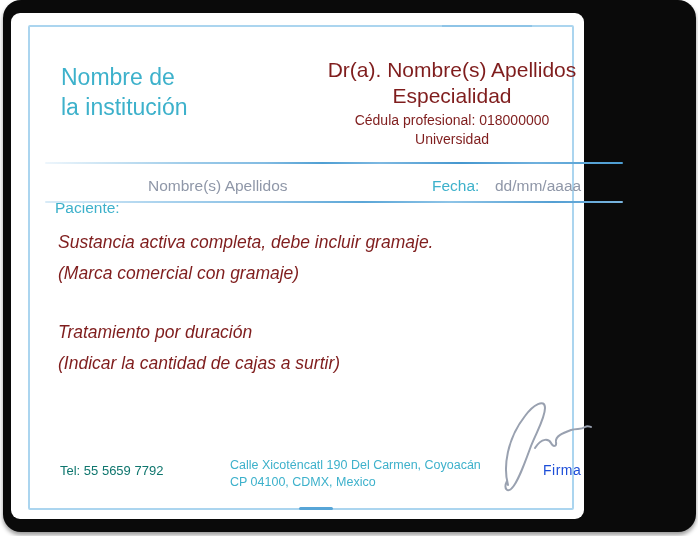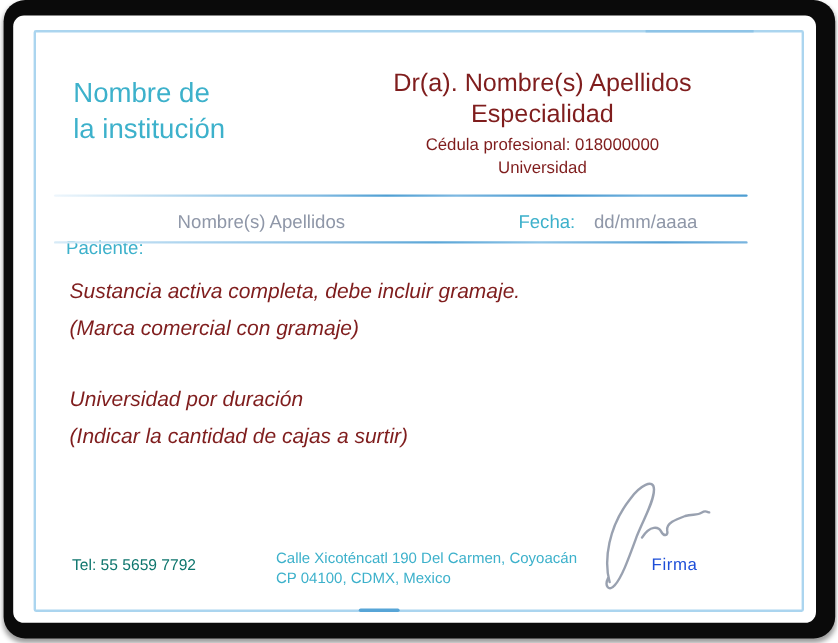--- a/index.html
+++ b/index.html
@@ -9,21 +9,21 @@
     overflow:hidden;
   }
   
   .card-shadow{
     position:absolute;left:3px;top:0;width:693px;height:532px;
     background:#0a0a0a;border-radius:18px;
     box-shadow:0 3px 4px rgba(0,0,0,.4);
   }
   
   .card{
-    position:absolute;left:11px;top:13px;width:669px;height:506px;
+    position:absolute;left:11px;top:13px;width:573px;height:506px;
     background:#ffffff;border-radius:9px;
   }
   
   .inner-frame{
     position:absolute;inset:12px 10px 9px 17px;
     border:2px solid #abd5ef;border-radius:2px;pointer-events:none;
   }
   .frame-accent-bottom{
     position:absolute;left:269px;bottom:-2px;width:34px;height:3px;
     background:#57a5d7;border-radius:2px;
@@ -106,21 +106,21 @@
   </div>
 
   <div class="sep sep-bottom"></div>
 
   <div class="rx rx-group1">
     <div>Sustancia activa completa, debe incluir gramaje.</div>
     <div>(Marca comercial con gramaje)</div>
   </div>
 
   <div class="rx rx-group2">
-    <div>Universidad por duración</div>
+    <div>Tratamiento por duración</div>
     <div>(Indicar la cantidad de cajas a surtir)</div>
   </div>
 
   <div class="phone">Tel: 55 5659 7792</div>
 
   <div class="address">
     <div>Calle Xicoténcatl 190 Del Carmen, Coyoacán</div>
     <div>CP 04100, CDMX, Mexico</div>
   </div>
 

